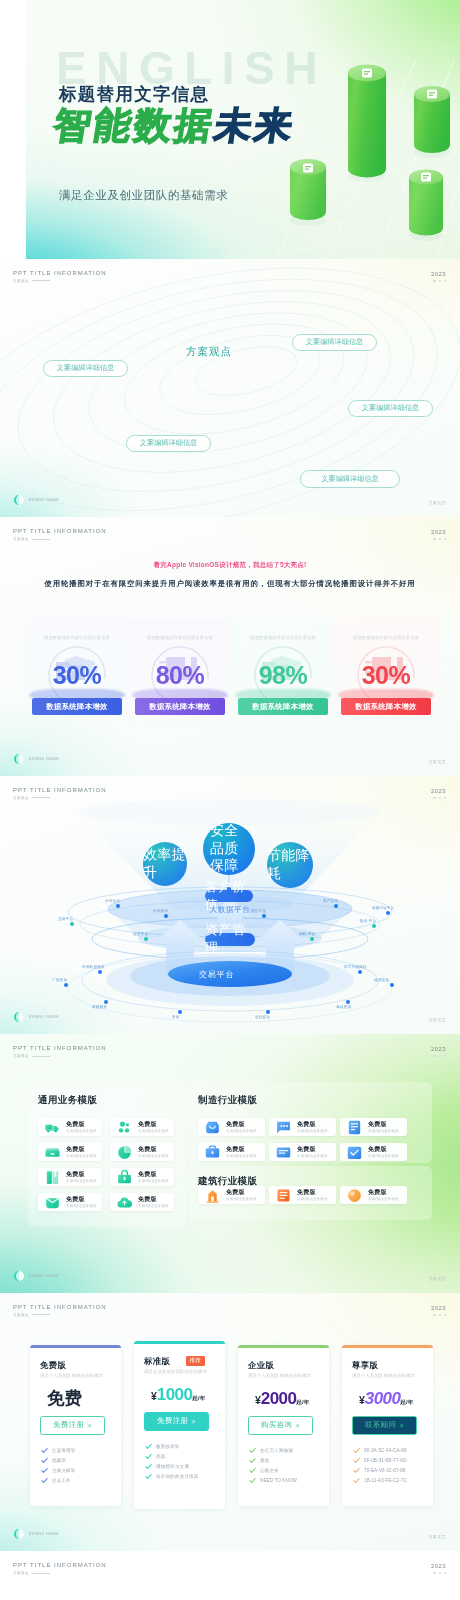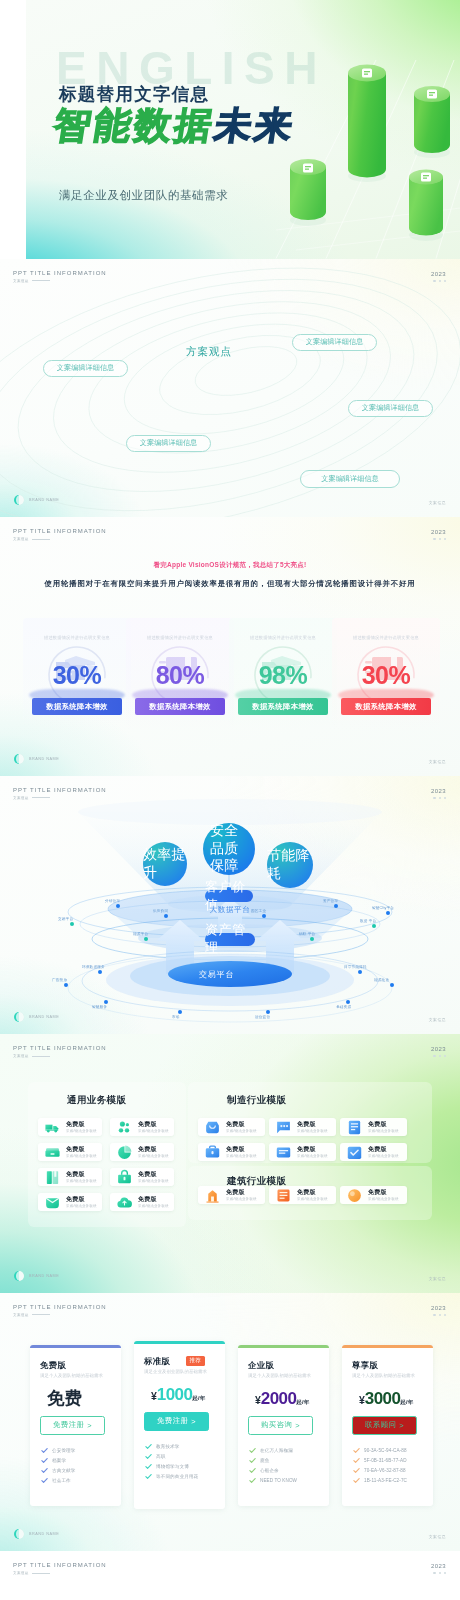--- a/index.html
+++ b/index.html
@@ -125,21 +125,21 @@
   .fbase { position:absolute; color:#fff; font-size:8px; font-weight:500; letter-spacing:0.8px; }
   .ftick { position:absolute; font-size:3.6px; color:#5f96cf; letter-spacing:0.2px; white-space:nowrap; }
 
   
   #s5 { background:
       radial-gradient(62% 72% at 0% 108%, #73ded0 0%, #97e7d7 22%, rgba(182,238,220,0.70) 44%, rgba(224,247,234,0.28) 70%, rgba(243,252,243,0) 100%),
       radial-gradient(78% 96% at 106% 50%, #a5e68e 0%, #bced9f 24%, rgba(210,242,186,0.72) 46%, rgba(232,248,219,0.30) 72%, rgba(246,252,242,0) 100%),
       linear-gradient(160deg,#f6fdf7 0%, #f4fcf6 40%, #eefaec 100%);
   }
   .tplpanel { position:absolute; border-radius:6px; background:rgba(255,255,255,0.30); }
-  .tplpanel h3 { position:absolute; font-size:9.5px; font-weight:700; color:#232f3a; letter-spacing:0.4px;margin-left:29px; }
+  .tplpanel h3 { position:absolute; font-size:9.5px; font-weight:700; color:#232f3a; letter-spacing:0.4px; }
   .tplcard { position:absolute; background:rgba(255,255,255,0.94); border-radius:3px;
              box-shadow:0 1px 3px rgba(90,140,110,0.10); display:flex; align-items:center; }
   .tplcard .ic { width:17px; height:17px; margin-left:6px; flex:none; display:flex; align-items:center; justify-content:center; }
   .tplcard .tx { margin-left:5px; }
   .tplcard .tx b { display:block; font-size:6px; color:#1f2a33; font-weight:700; letter-spacing:0.2px; line-height:1.1; }
   .tplcard .tx i { display:block; font-size:3.6px; color:#b9c2c8; font-style:normal; letter-spacing:0.1px; margin-top:1.5px; }
 
   
   #s6 { background:
       radial-gradient(42% 46% at 0% 104%, rgba(120,226,214,0.50) 0%, rgba(185,240,230,0.24) 48%, rgba(248,253,251,0) 88%),
@@ -170,22 +170,22 @@
   #pl2 { height:168px; top:48px; }
   #pl2 .bar { background:#2fd2c4; }
   #pl2 .prc .num { color:#2fd2c4; }
   #pl2 .cta { background:#2fd2c4; color:#fff; border:1px solid #2fd2c4; }
   #pl2 li svg path { stroke:#3fd4c0; }
   #pl3 .bar { background:#8fd07a; }
   #pl3 .prc .num { color:#4c1d95; }
   #pl3 .cta { border:1px solid #4fd0a8; color:#3fc79a; background:#fff; }
   #pl3 li svg path { stroke:#8fd07a; }
   #pl4 .bar { background:#f5a460; }
-  #pl4 .prc .num { color:#14532d; }
-  #pl4 .cta { border:1px solid #4fd0a8; color:#3fc79a; background:#b91c1c; }
+  #pl4 .prc .num { color:#8b5cf6;font-style:italic; }
+  #pl4 .cta { border:1px solid #4fd0a8; color:#3fc79a; background:#0c4a6e; }
   #pl4 li svg path { stroke:#f5b278; }
   #sc4 .pct { color:#f4444f; }
   #sc4 .btn { background:linear-gradient(92deg,#fb5a5f,#f23a46); }
   #sc4 .btnshadow { background:linear-gradient(92deg,#fb5a5f,#f23a46); }
 </style>
 </head>
 <body>
 
 <div class="page">
 

